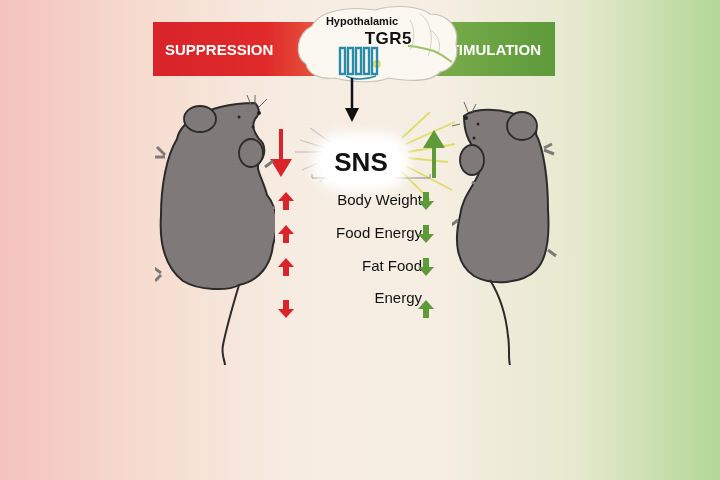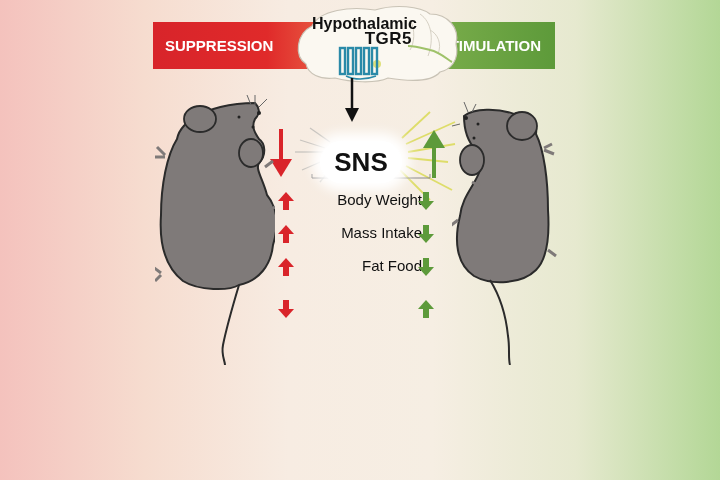--- a/index.html
+++ b/index.html
@@ -1,23 +1,23 @@
 <!DOCTYPE html>
 <html><head>
 <meta charset="utf-8">
 <style>
   html,body{margin:0;padding:0;}
   body{width:720px;height:480px;overflow:hidden;position:relative;
     background:linear-gradient(90deg,#f4c2bd 0%,#f6dccf 20%,#f7ece2 40%,#f6eee3 60%,#e6e9cf 80%,#b3d796 100%);
     font-family:"Liberation Sans",sans-serif;}
   .abs{position:absolute;}
-  .bar{position:absolute;top:22px;height:47px;color:#fff;font-weight:bold;font-size:15px;display:flex;align-items:center;}
+  .bar{position:absolute;top:22px;height:54px;color:#fff;font-weight:bold;font-size:15px;display:flex;align-items:center;}
   .bar-left{left:153px;width:190px;background:linear-gradient(90deg,#d8242a 0%,#e02a2a 60%,#ea6a4a 100%);padding-left:12px;box-sizing:border-box;}
   .bar-right{left:425px;width:130px;background:linear-gradient(90deg,#7cae4c 0%,#5d9a3a 100%);justify-content:flex-end;padding-right:14px;box-sizing:border-box;}
-  .brain-label-1{left:312px;top:15px;width:100px;text-align:center;font-size:16px;font-weight:bold;color:#111;}
+  .brain-label-1{left:312px;top:15px;width:100px;text-align:center;font-size:11px;font-weight:bold;color:#111;}
   .brain-label-2{left:312px;top:29px;width:100px;text-align:right;font-size:17px;font-weight:bold;color:#111;letter-spacing:0.5px;}
   .sns{left:320px;top:141px;width:82px;height:42px;border-radius:40px;background:#fff;box-shadow:0 0 12px 8px #fff;display:flex;align-items:center;justify-content:center;font-size:26px;font-weight:bold;color:#111;}
   .row-label{position:absolute;left:300px;width:122px;text-align:right;color:#111;font-size:15px;line-height:17px;}
 </style>
 </head>
 <body>
 
 <div class="bar bar-left">
   <span>SUPPRESSION</span>
 </div>
@@ -74,23 +74,24 @@
 <svg class="abs" style="left:270px;top:129px" width="22" height="50">
   <line x1="11" y1="0" x2="11" y2="34" stroke="#d9242a" stroke-width="4"></line>
   <polygon points="0,30 22,30 11,48" fill="#d9242a"></polygon>
 </svg>
 <svg class="abs" style="left:423px;top:130px" width="22" height="50">
   <polygon points="0,18 22,18 11,0" fill="#5d9a3a"></polygon>
   <line x1="11" y1="14" x2="11" y2="48" stroke="#5d9a3a" stroke-width="4"></line>
 </svg>
 
 <div class="row-label" style="top:191px">Body Weight</div>
-<div class="row-label" style="top:224px">Mass Intake</div>
+<div class="row-label" style="top:224px">Food Energy</div>
 <div class="row-label" style="top:257px">Fat Food</div>
 <div class="row-label" style="top:289px">
+  <div>Energy</div>
 </div>
 
 <svg class="abs" style="left:278px;top:192px" width="16" height="18">
     <polygon points="0,9 16,9 8,0" fill="#d9242a"></polygon>
     <rect x="5" y="8" width="6" height="10" fill="#d9242a"></rect>
   </svg>
 <svg class="abs" style="left:278px;top:225px" width="16" height="18">
     <polygon points="0,9 16,9 8,0" fill="#d9242a"></polygon>
     <rect x="5" y="8" width="6" height="10" fill="#d9242a"></rect>
   </svg>

